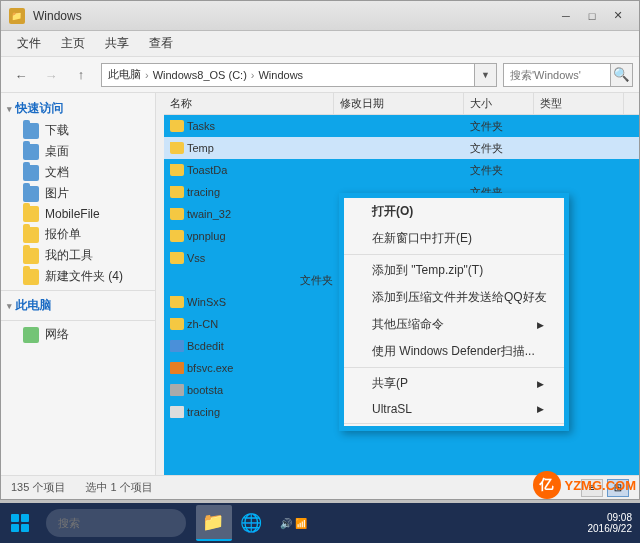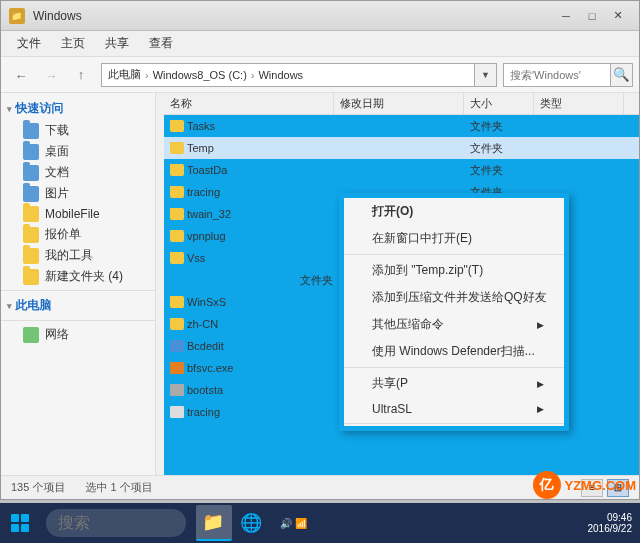--- a/index.html
+++ b/index.html
@@ -413,21 +413,21 @@
       border-radius: 1px;
     }
     .taskbar-search {
       flex: 1;
       height: 28px;
       background: rgba(255,255,255,0.15);
       border: none;
       border-radius: 14px;
       padding: 0 12px;
       color: white;
-      font-size: 16px;
+      font-size: 11px;
       margin: 16px 6px;
       max-width: 140px;
     }
     .taskbar-apps {
       display: flex;
       gap: 2px;
       align-items: center;
       margin: 0 4px;
     }
     .taskbar-app {
@@ -786,21 +786,21 @@
       <span style="font-size:18px;">📁</span>
     </div>
     <div class="taskbar-app">
       <span style="font-size:18px;">🌐</span>
     </div>
   </div>
   <div class="tray-area">
     <span>🔊 📶</span>
   </div>
   <div class="taskbar-clock">
-    <div>09:46</div>
+    <div>09:08</div>
     <div>2016/9/22</div>
   </div>
 </div>
 
 <div class="watermark">
   <div class="watermark-logo">
     <span>亿</span>
   </div>
   <div class="watermark-text">YZMG.COM</div>
 </div>

